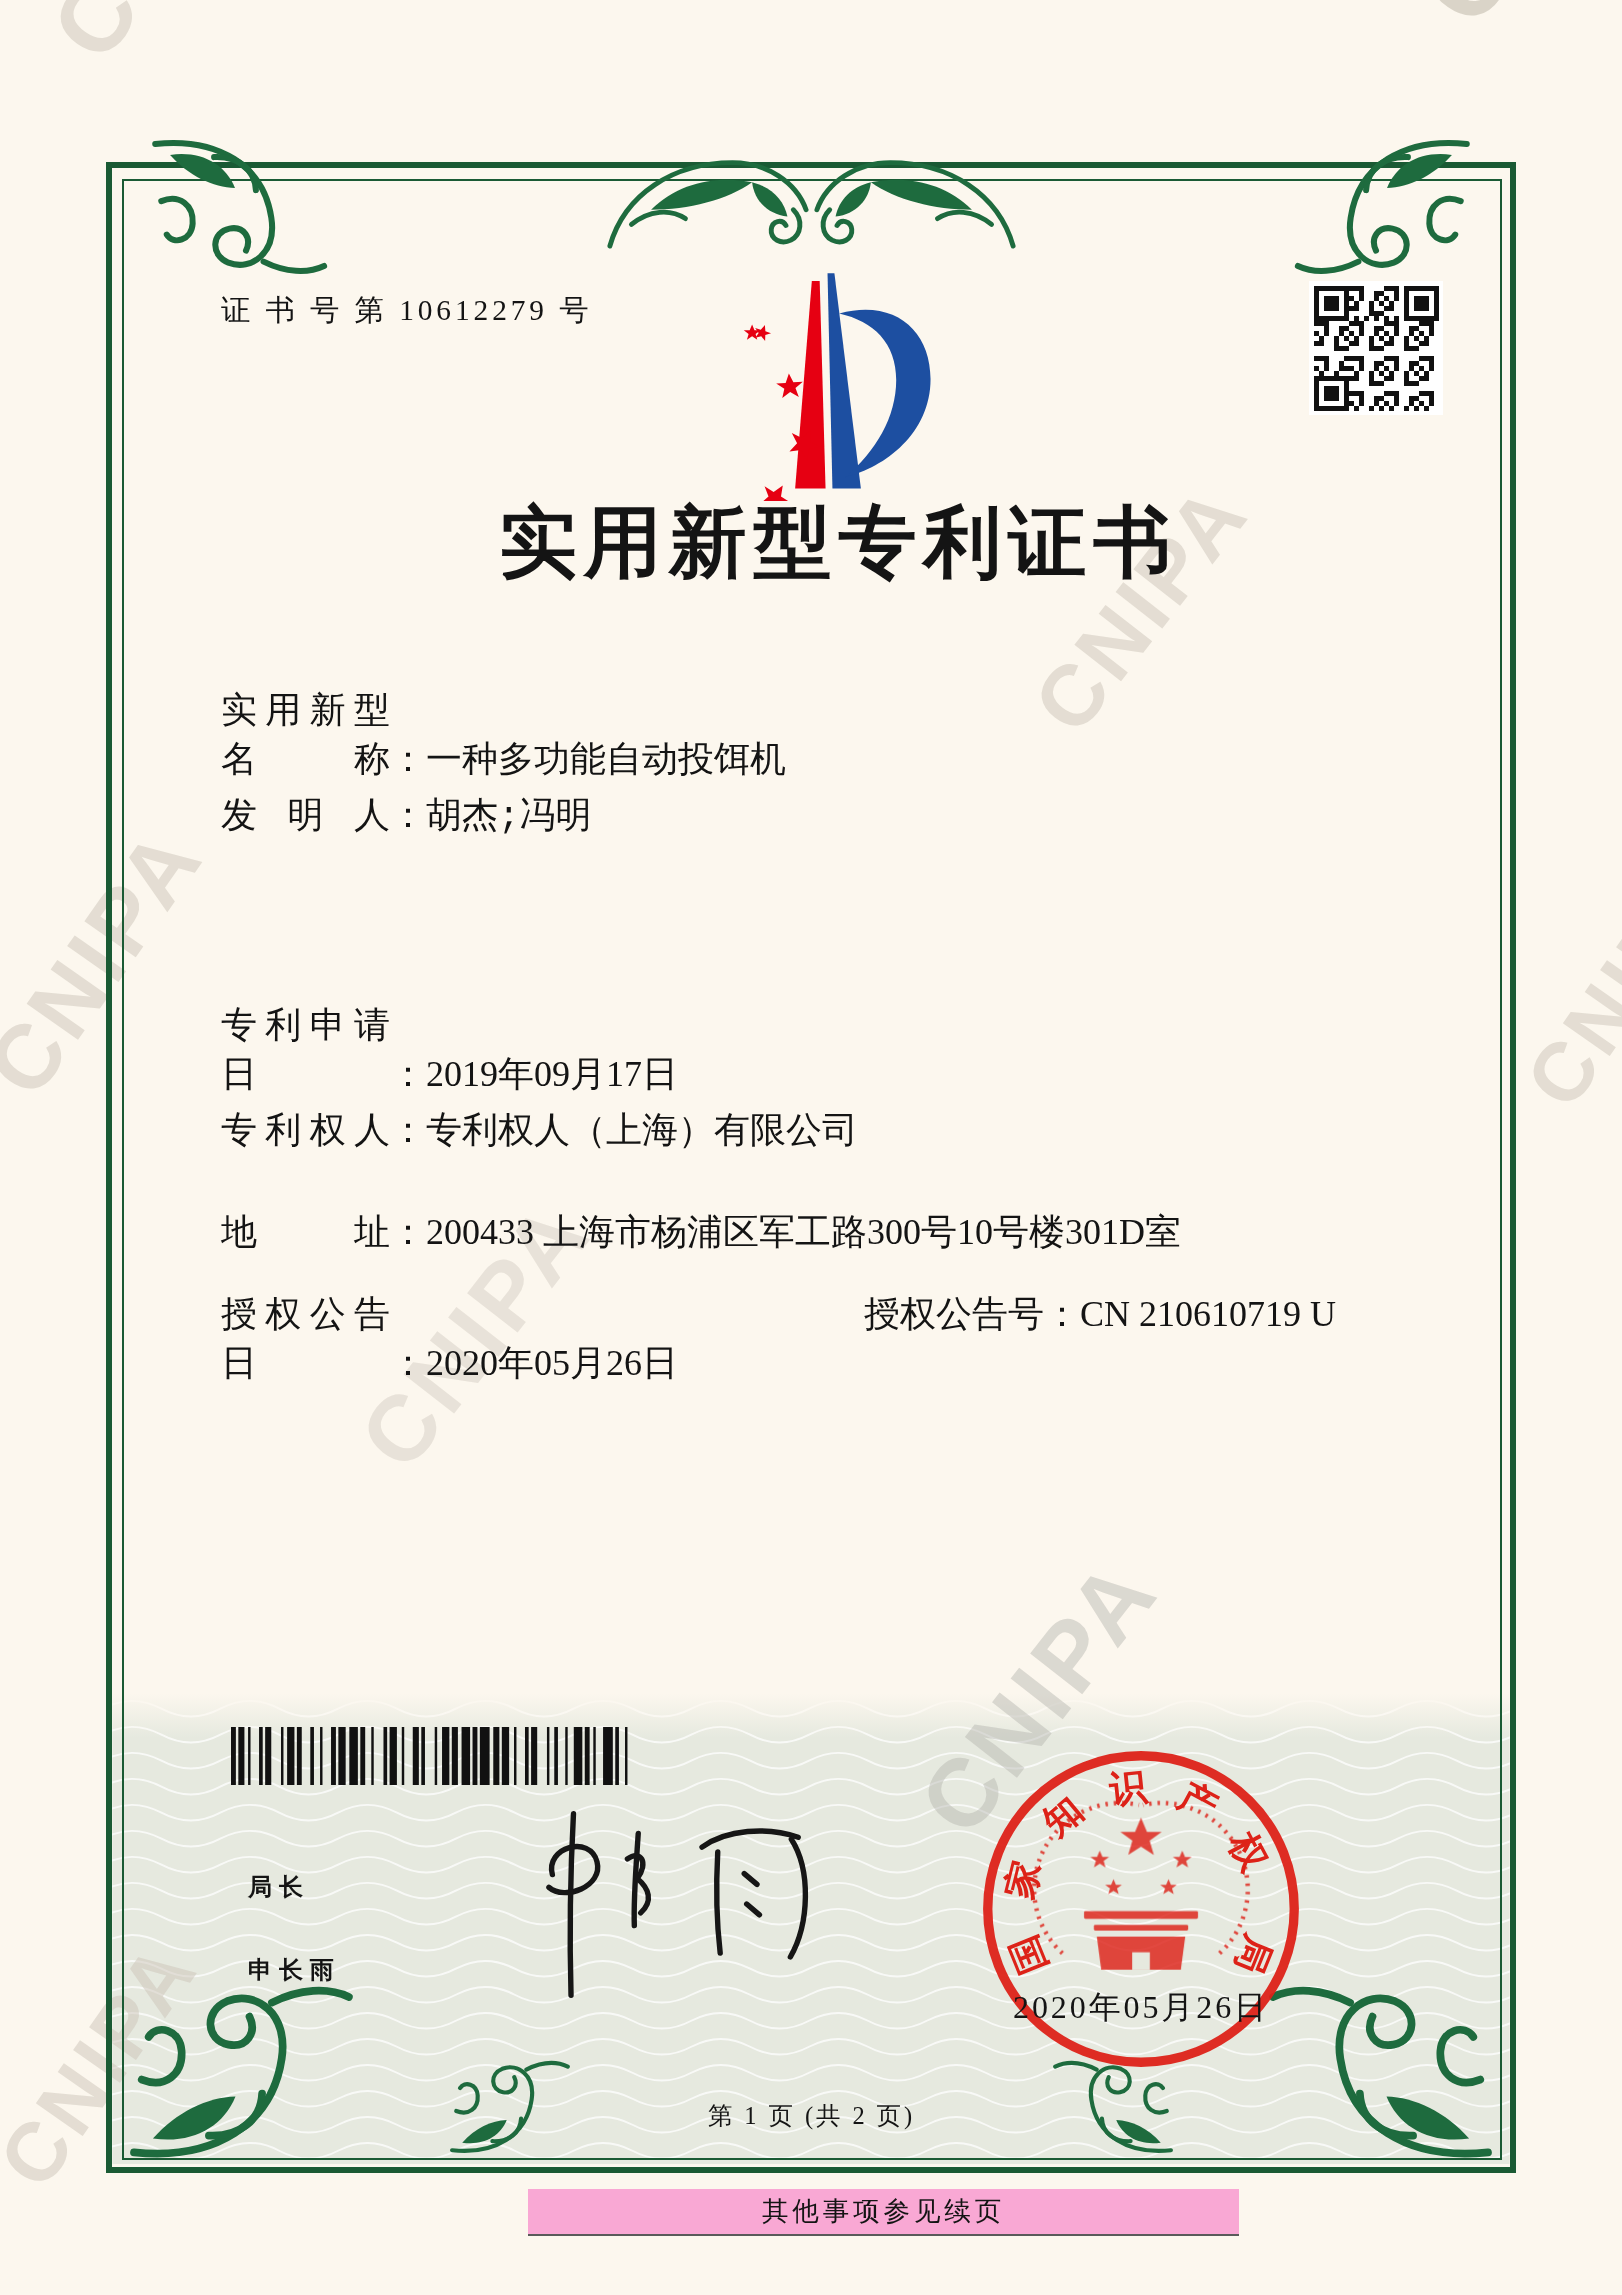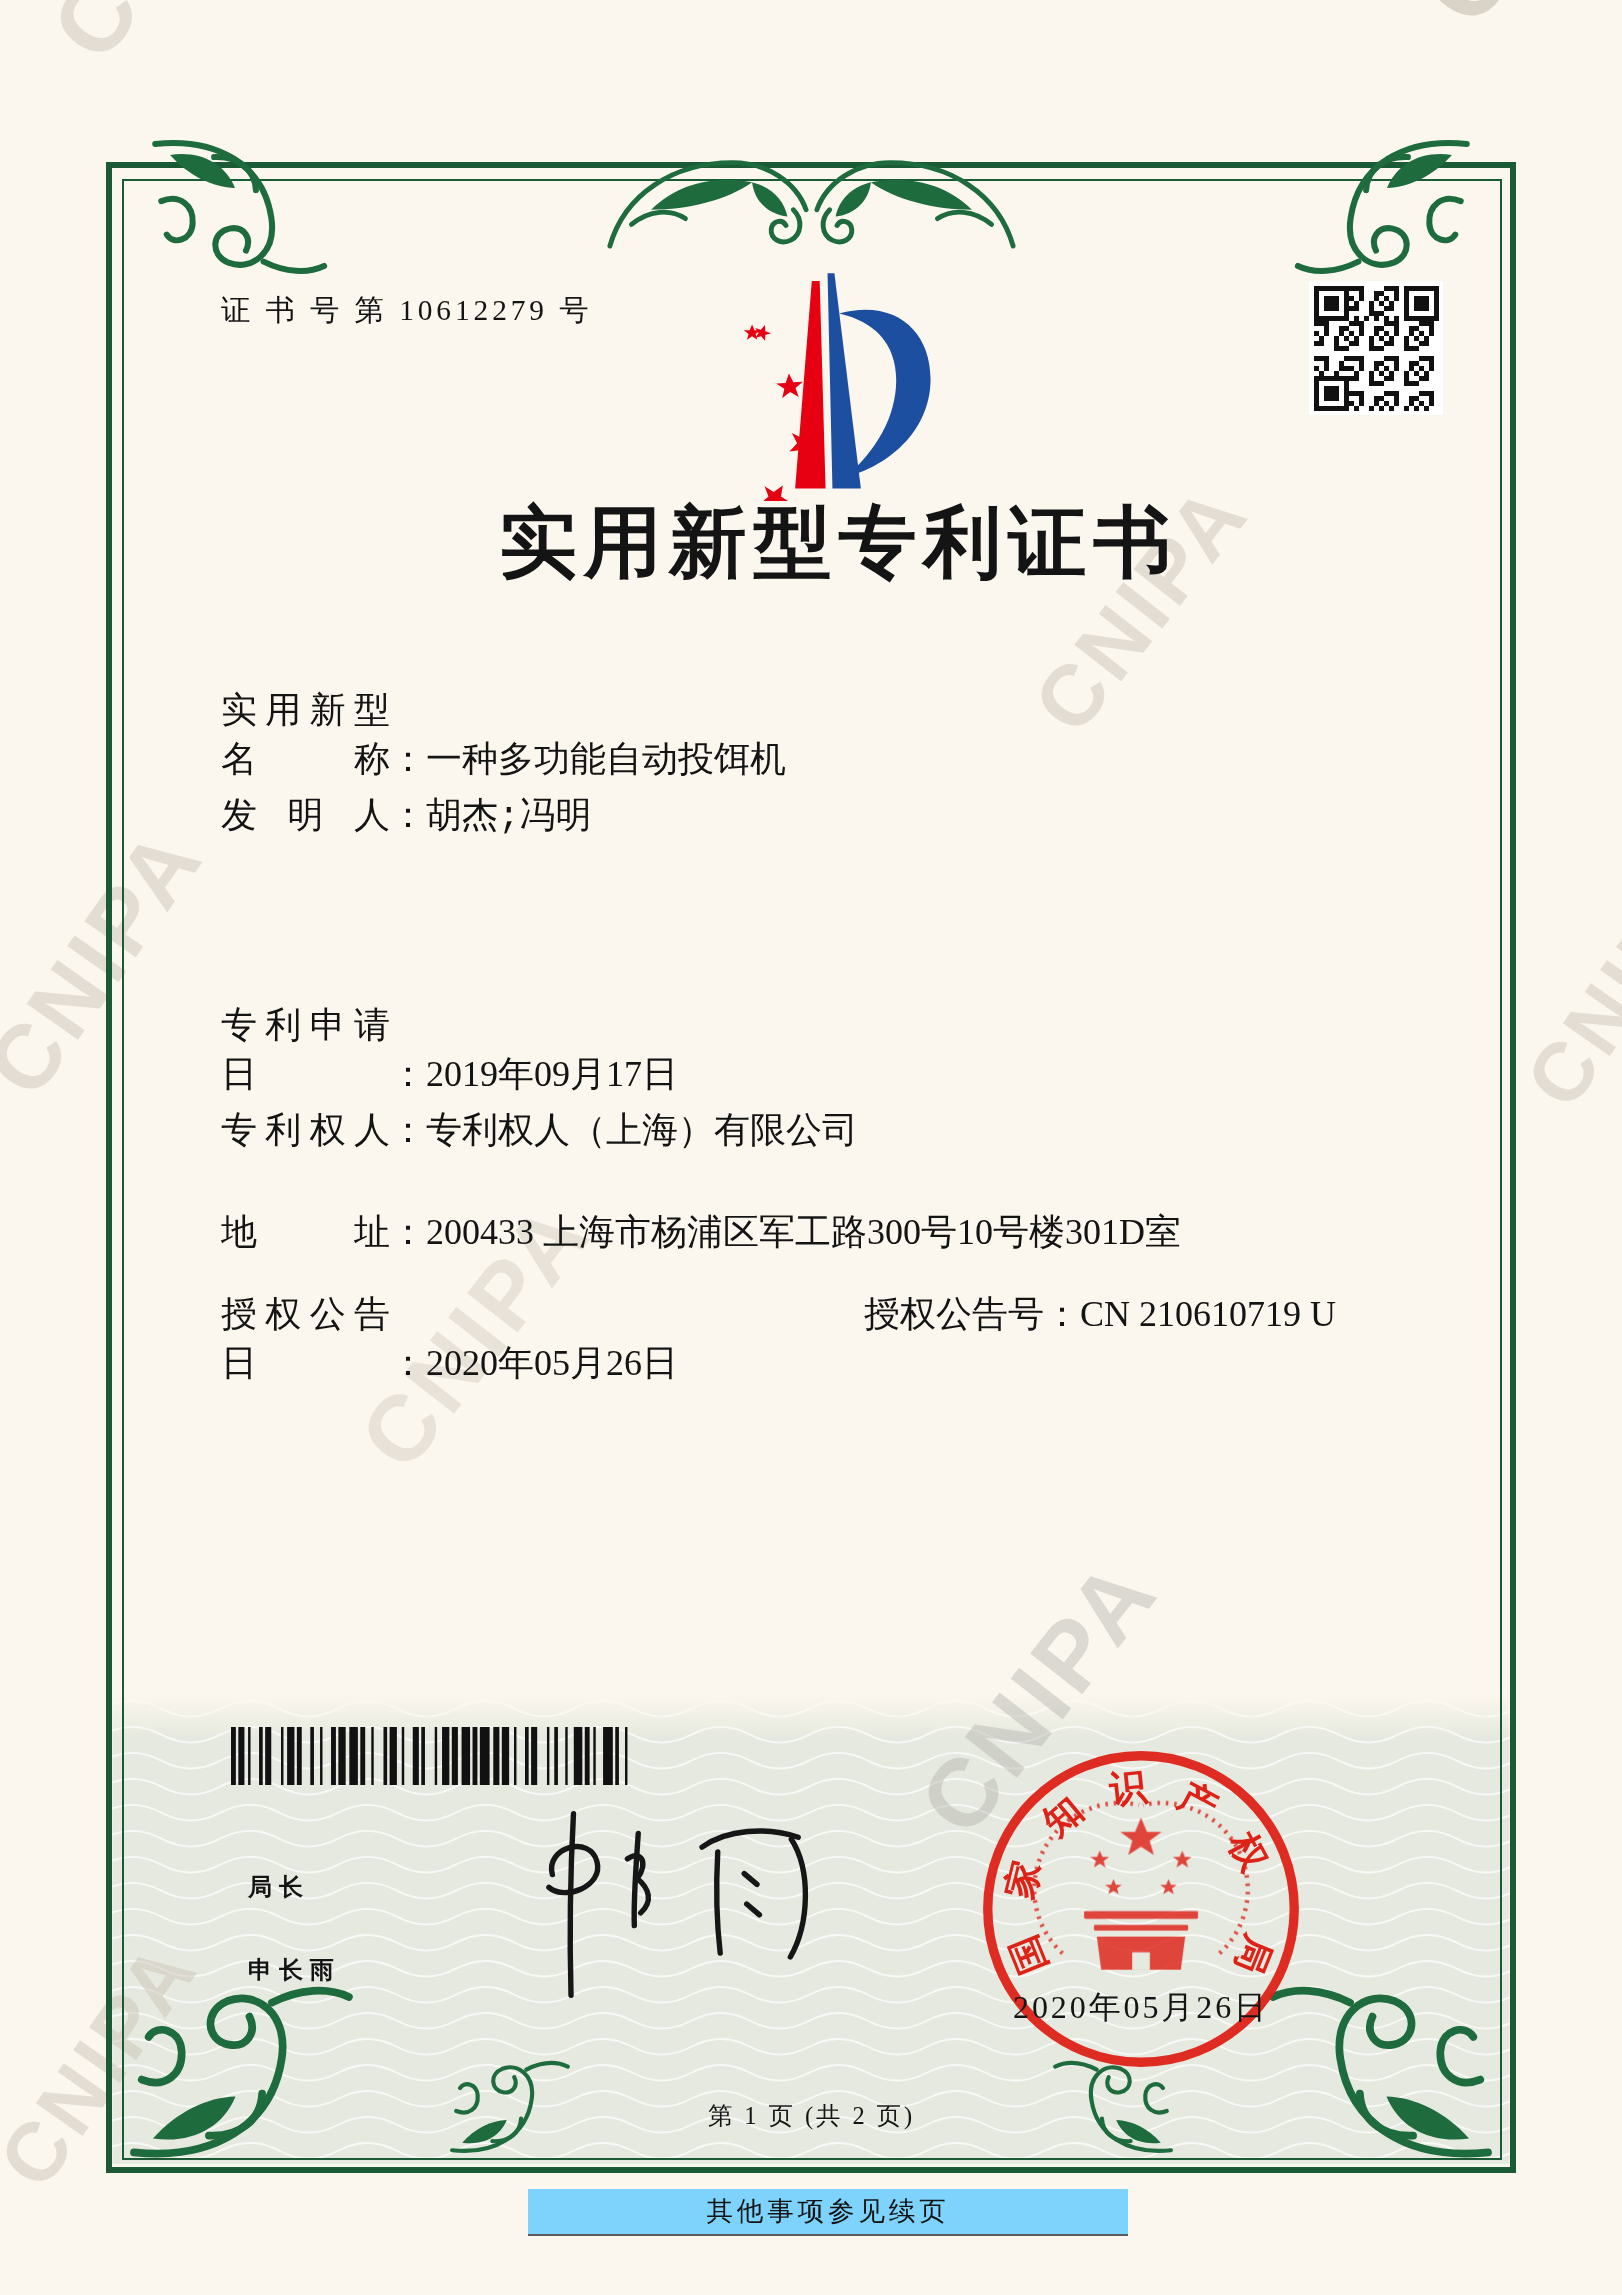--- a/index.html
+++ b/index.html
@@ -37,21 +37,21 @@
   
   .barcode{position:absolute;left:231px;top:1727px;z-index:3;}
   .sig-label{position:absolute;left:248px;font-size:24px;font-weight:700;letter-spacing:6.9px;
       font-family:"Liberation Sans","DejaVu Sans",sans-serif;z-index:3;}
   .sig-svg{position:absolute;left:491px;top:1800px;z-index:3;}
   .seal{position:absolute;left:974px;top:1742px;z-index:4;}
   .seal-date{position:absolute;left:974px;top:1986px;width:334px;text-align:center;font-size:32px;
       letter-spacing:2.9px;color:#141414;z-index:5;}
   .page-info{position:absolute;left:0;top:2099px;width:100%;text-align:center;font-size:24.5px;
       letter-spacing:2.9px;z-index:3;}
-  .cont-strip{position:absolute;left:528px;top:2189px;width:600px;height:45px;background:#7dd3fc;
+  .cont-strip{position:absolute;left:528px;top:2189px;width:711px;height:45px;background:#f9a8d4;
       border-bottom:2px solid #5a5a5a;text-align:center;font-size:26.5px;letter-spacing:3.9px;
       line-height:45px;z-index:3;}
 </style>
 </head>
 <body>
 
 <div class="page">
 
   <svg id="waves" width="1398" height="470" viewBox="0 0 2848 958">
       <rect width="2848" height="958" fill="#e6e9df"></rect>

